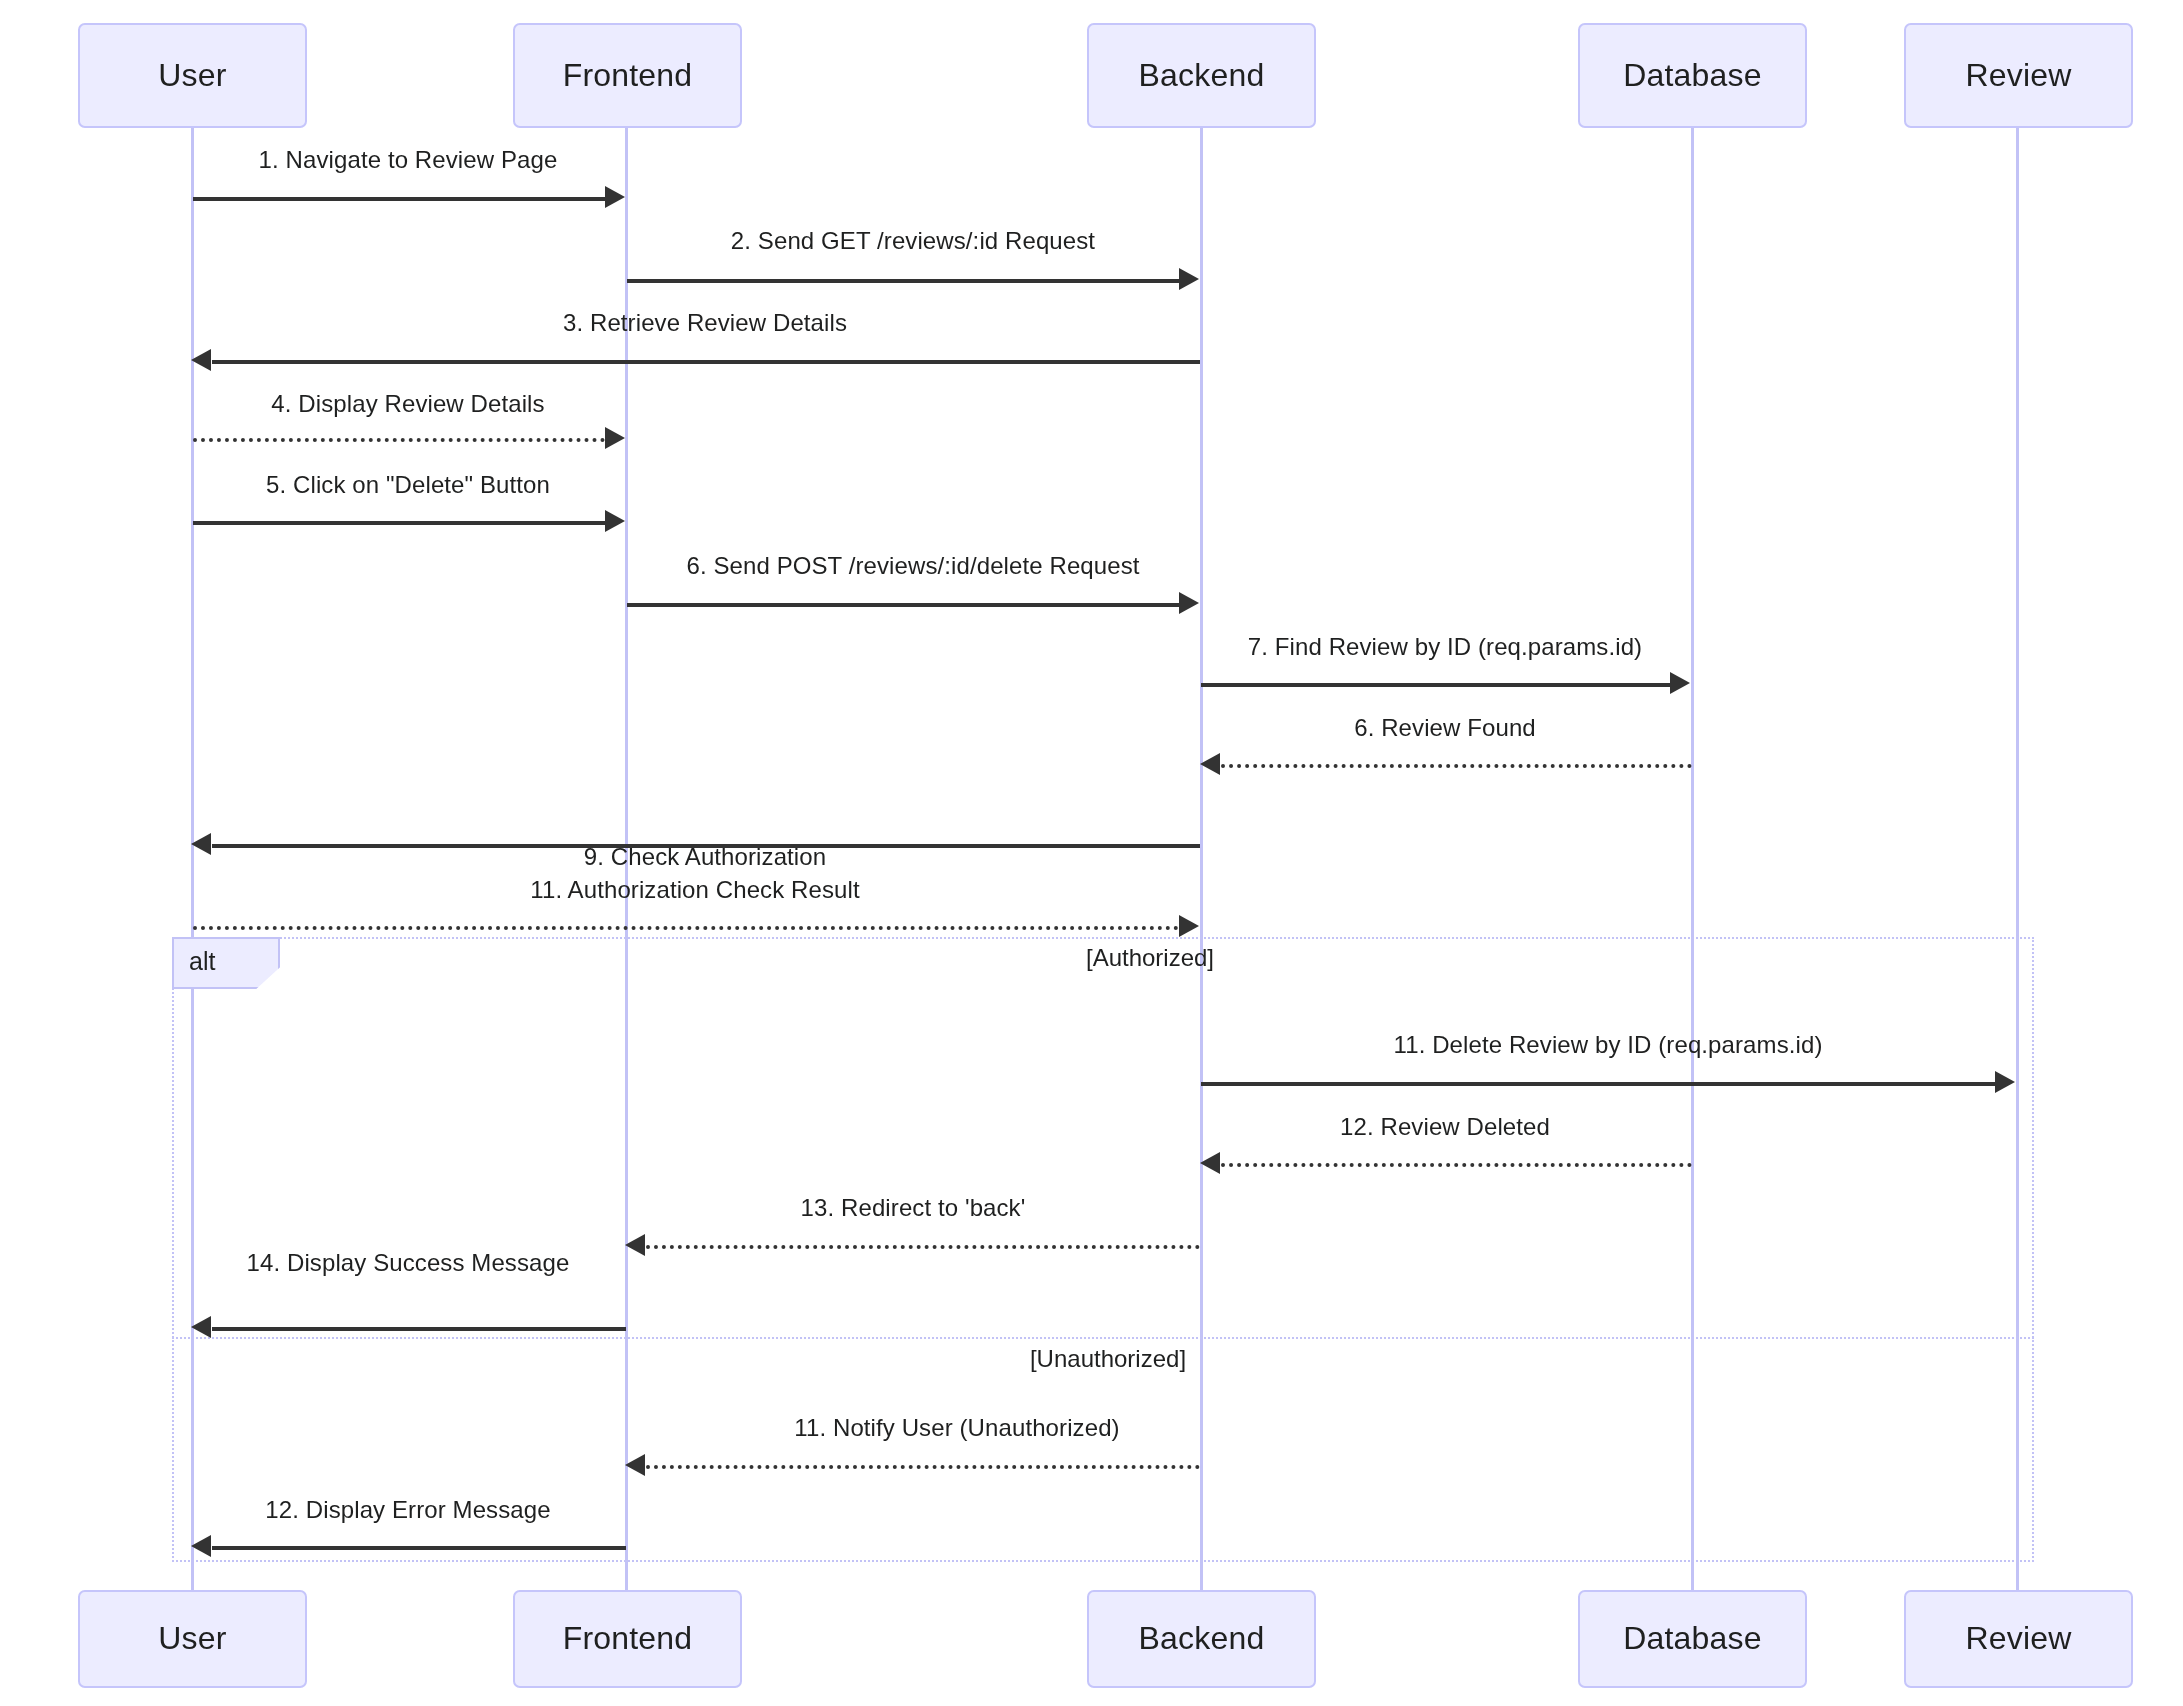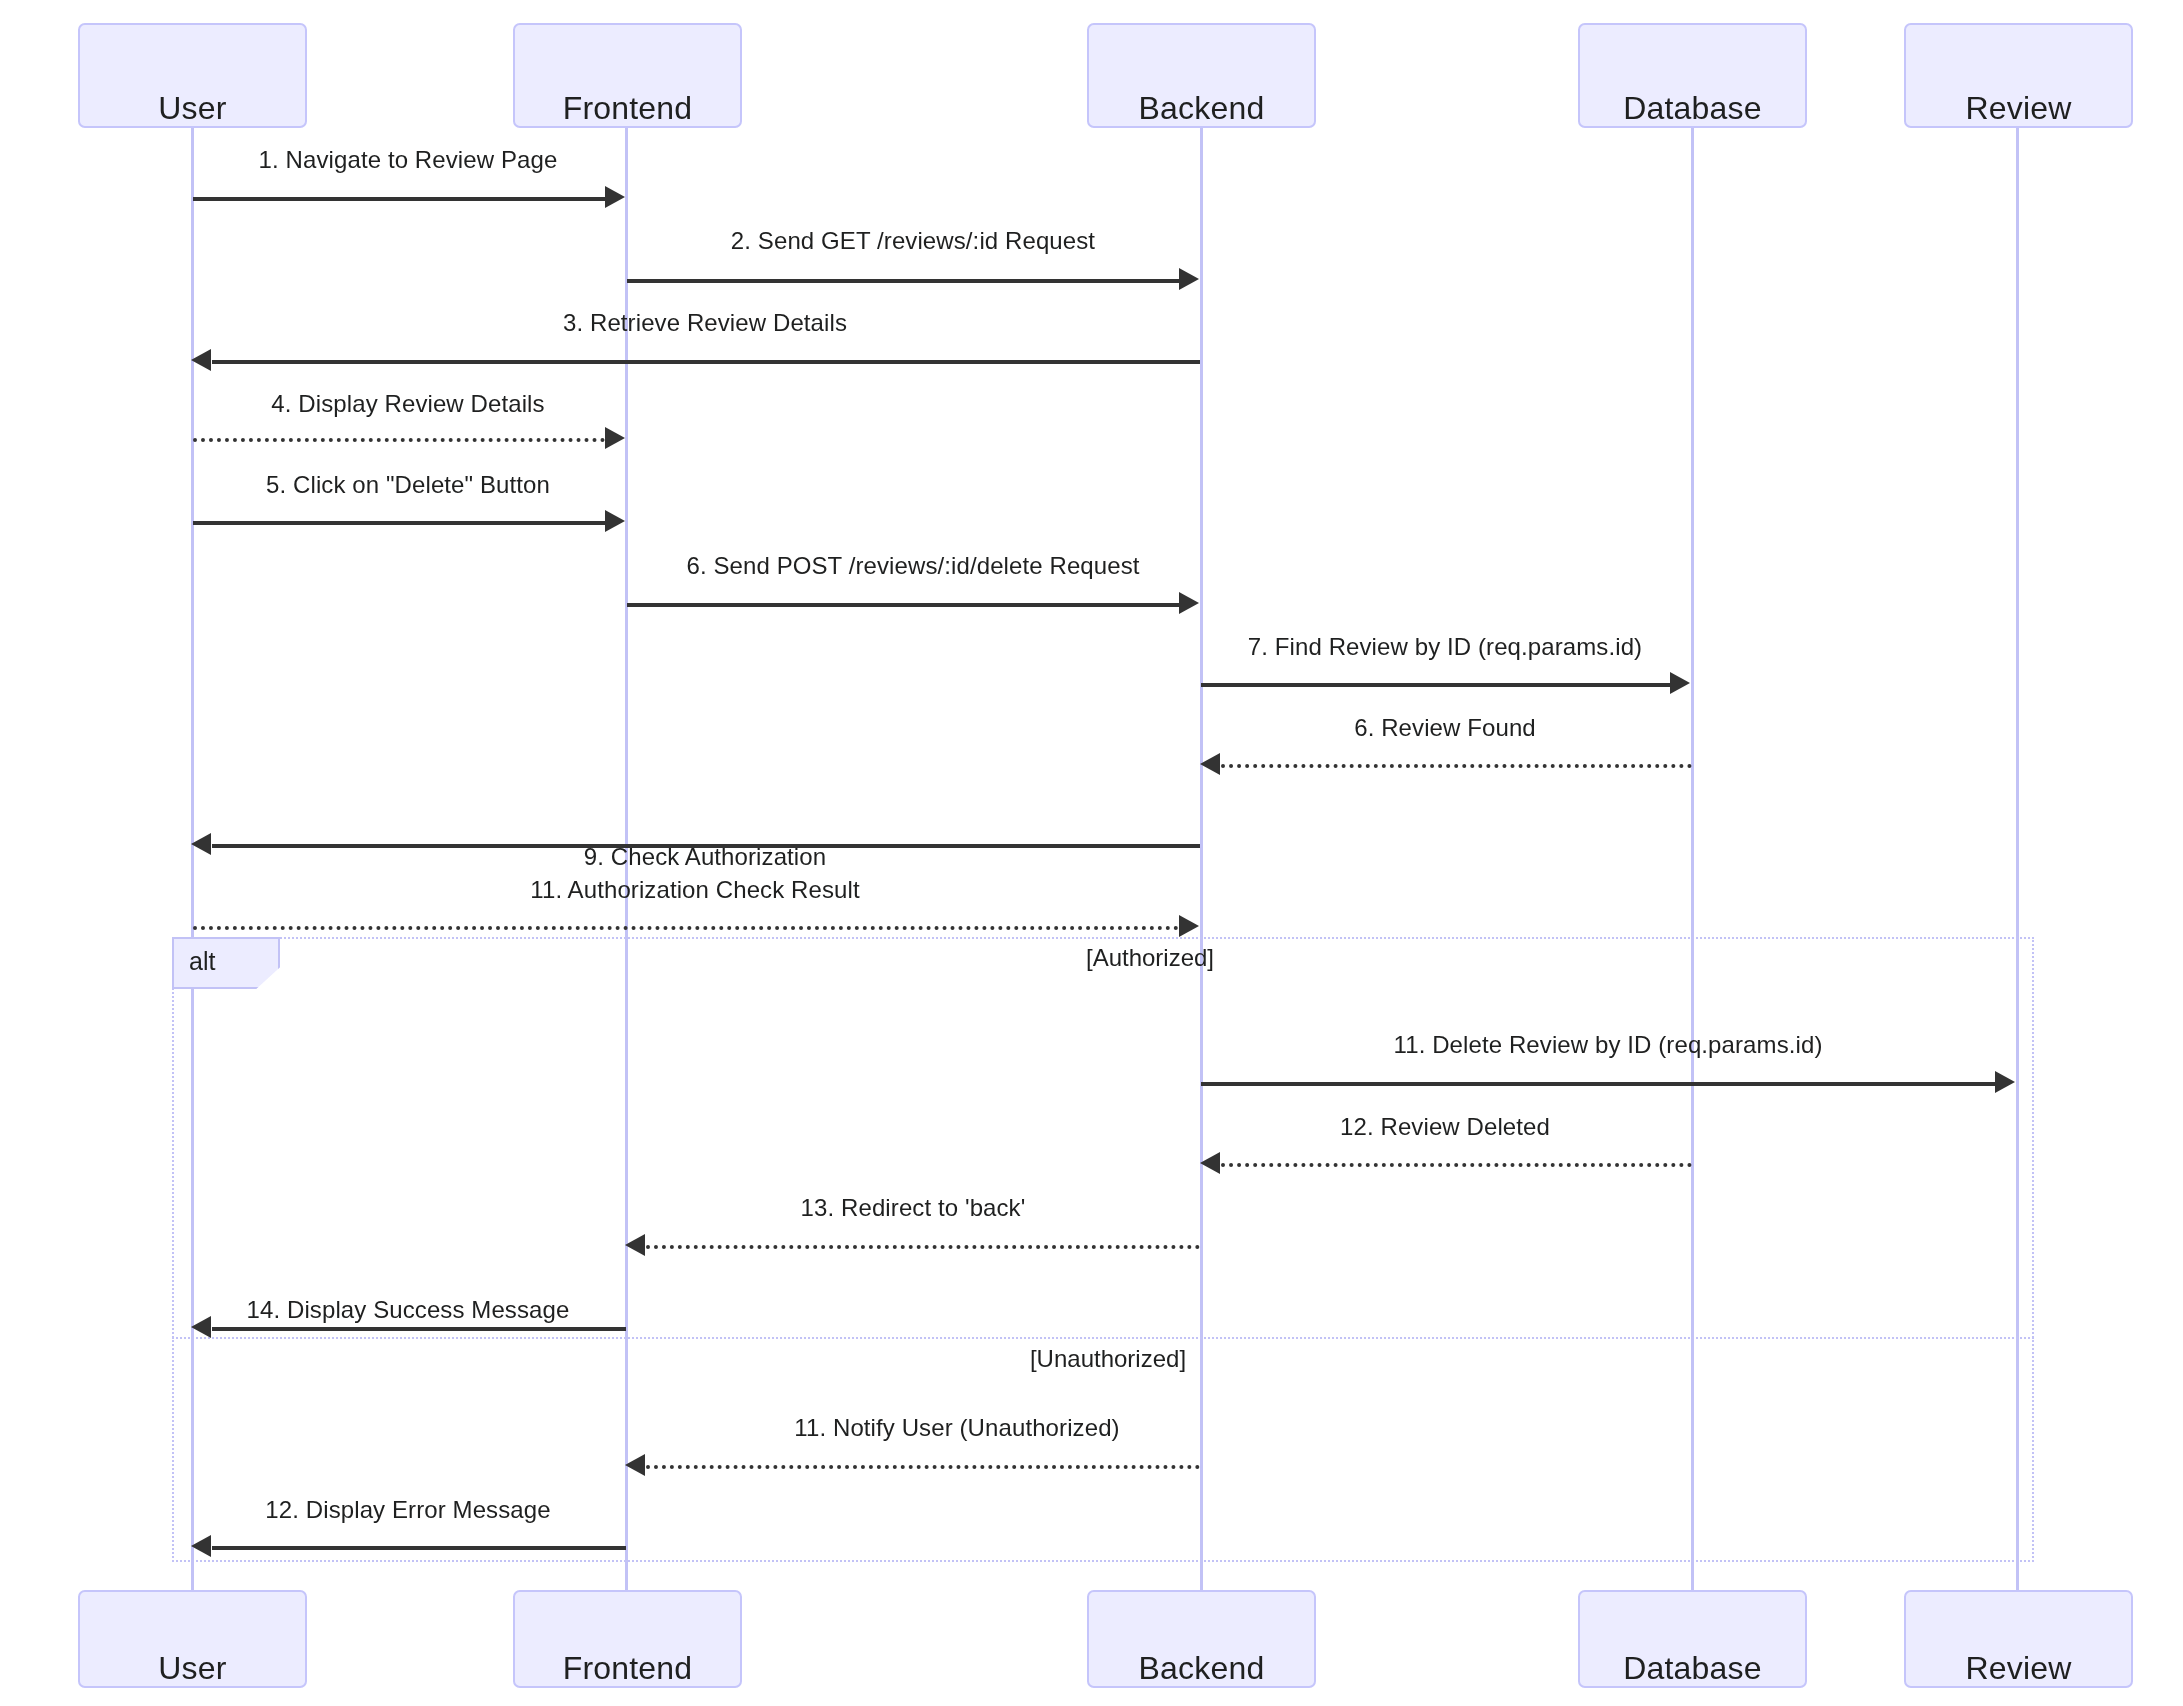--- a/index.html
+++ b/index.html
@@ -19,21 +19,21 @@
     overflow: hidden;
   }
   
   .actor-box {
     position: absolute;
     box-sizing: border-box;
     background: #ececff;
     border: 2.8px solid #c5c5fb;
     border-radius: 6.8px;
     display: flex;
-    align-items: flex-end;
+    align-items: center;
     justify-content: center;
     color: #1f2020;
     font-size: 32px;
     line-height: 1.1;
     letter-spacing: 0.2px;
     white-space: nowrap;
   }
   
   .lifeline {
     position: absolute;
@@ -217,21 +217,21 @@
     <div class="line" style="left:20.5px; width:471px;"></div>
     <div class="arrowhead left" style="left:0px;"></div>
   </div>
 
   <div class="msg-label" style="left:913px; top:1194px;">13. Redirect to 'back'</div>
   <div class="msg dotted" style="left:625px; top:1245px; width:574px;">
     <div class="line" style="left:20.5px; width:554px;"></div>
     <div class="arrowhead left" style="left:0px;"></div>
   </div>
 
-  <div class="msg-label" style="left:408px; top:1296px;">14. Display Success Message</div>
+  <div class="msg-label" style="left:408px; top:1249px;">14. Display Success Message</div>
   <div class="msg" style="left:191px; top:1327px; width:434px;">
     <div class="line" style="left:20.5px; width:414px;"></div>
     <div class="arrowhead left" style="left:0px;"></div>
   </div>
 
   <div class="msg-label" style="left:913px; top:1414px;margin-left:44px;">11. Notify User (Unauthorized)</div>
   <div class="msg dotted" style="left:625px; top:1465px; width:574px;">
     <div class="line" style="left:20.5px; width:554px;"></div>
     <div class="arrowhead left" style="left:0px;"></div>
   </div>

